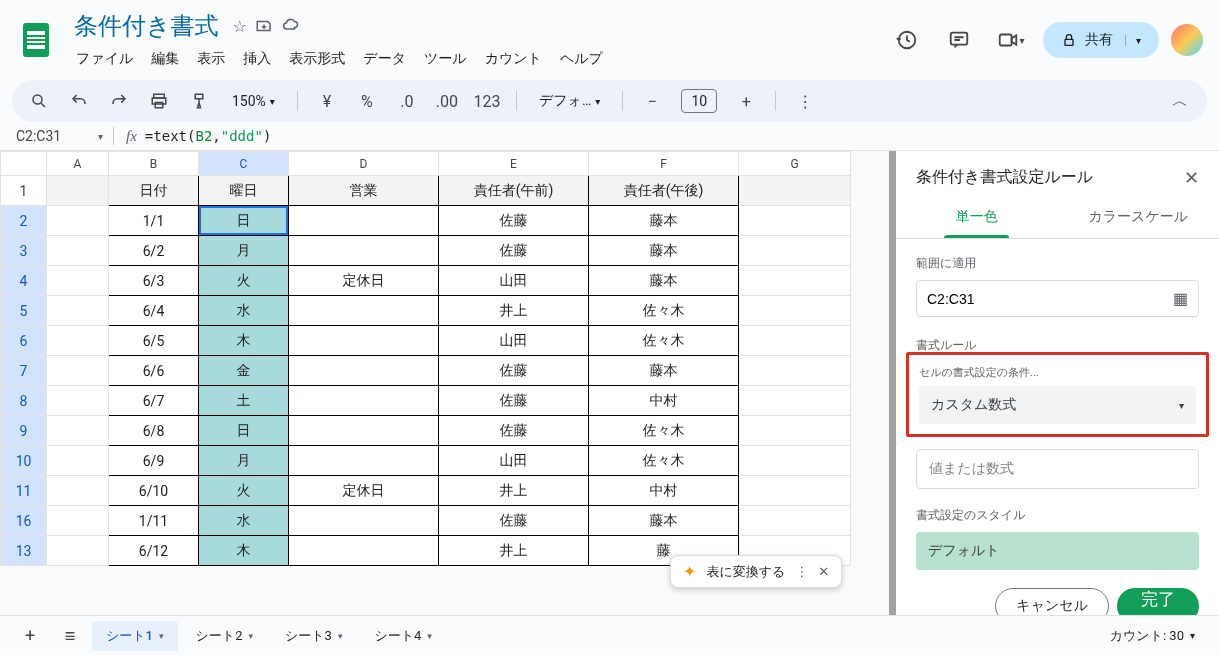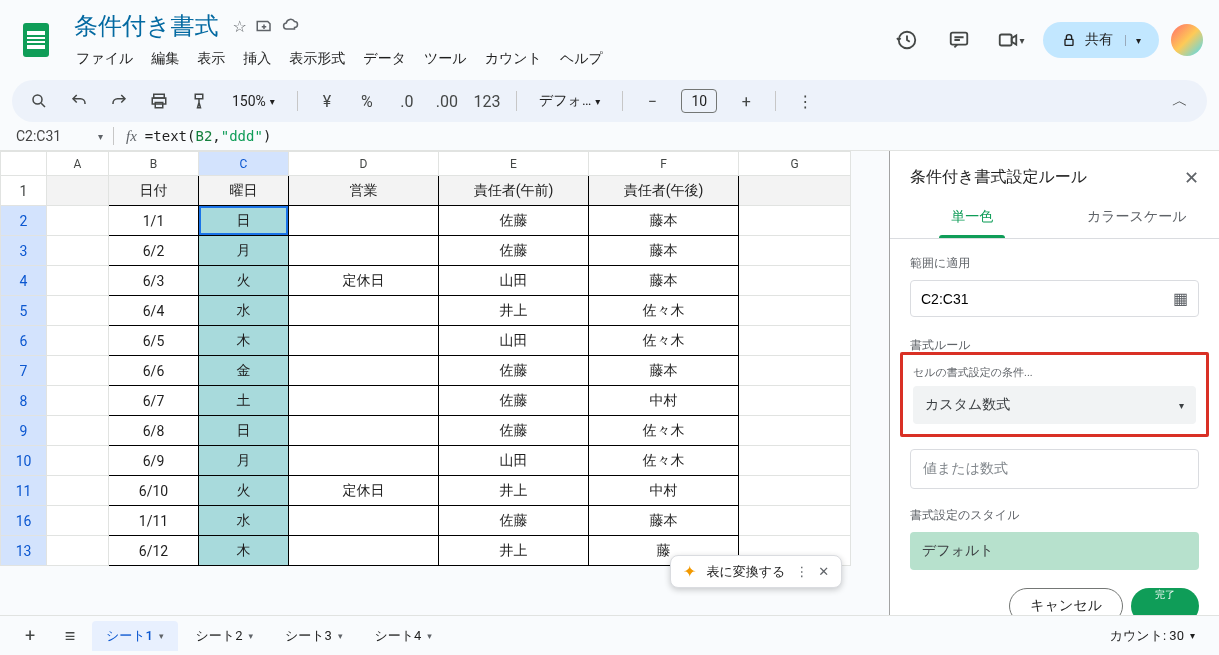--- a/index.html
+++ b/index.html
@@ -41,21 +41,21 @@
 .formula .eq { color: #1f1f1f; }
 .formula .fn { color: #1f1f1f; }
 .formula .paren { color: #1f1f1f; }
 .formula .ref { color: #15803d; }
 .formula .comma { color: #1f1f1f; }
 .formula .str { color: #0f9d58; }
 
 
 .main { display: flex; height: calc(100% - 170px); }
 .sheet-area { flex: 1; overflow: hidden; position: relative; }
-.side-panel { width: 330px; border-left: 1px solid #a3a3a3; background: white; display: flex; flex-direction: column; }
+.side-panel { width: 330px; border-left: 7px solid #a3a3a3; background: white; display: flex; flex-direction: column; }
 
 
 .grid-wrap { overflow: auto; height: calc(100% - 0px); position:relative;}
 table.grid { border-collapse: collapse; table-layout: fixed; }
 .grid th, .grid td { border: 1px solid #e1e3e1; font-size: 14px; text-align: center; background: white; }
 .grid th { background: #fff; font-weight: normal; color: #444746; }
 .col-header th { height: 24px; font-size: 12px; }
 .row-header { width: 46px; font-size: 12px; color: #5f6368; }
 .col-rowhead { width:46px; background:#fff;}
 .col-A { width: 62px; }
@@ -86,21 +86,21 @@
 .sp-input-row { display: flex; border: 1px solid #dadce0; border-radius: 4px; padding: 8px 10px; align-items: center; margin-bottom: 20px; }
 .sp-input-row input { border: none; outline: none; flex: 1; font-size: 14px; }
 .sp-grid-icon { color: #5f6368; font-size: 16px; }
 .highlight-box { border: 3px solid #d93025; border-radius: 2px; padding: 10px; margin: -10px -10px 12px -10px; }
 .sp-sub { font-size: 11px; color: #5f6368; margin-bottom: 6px; }
 .sp-select { background: #f1f3f4; border-radius: 4px; padding: 10px 12px; display: flex; justify-content: space-between; align-items: center; font-size: 14px; cursor: pointer; }
 .sp-text-input { border: 1px solid #dadce0; border-radius: 4px; padding: 10px 12px; color: #80868b; font-size: 14px; margin-bottom: 18px; }
 .style-preview { background: #b7e1cd; padding: 10px 12px; border-radius: 4px; font-size: 14px; margin-bottom: 10px; }
 .sp-footer { display: flex; justify-content: flex-end; gap: 8px; padding: 12px 20px; }
 .btn-text { padding: 8px 20px; border-radius: 20px; font-size: 14px; cursor: pointer; border:1px solid #747775;}
-.btn-primary { background: #0f9d58; color: white; padding: 0 24px; border-radius: 20px; font-size: 10px; cursor: pointer; border:none;}
+.btn-primary { background: #0f9d58; color: white; padding: 0 24px; border-radius: 20px; font-size: 17px; cursor: pointer; border:none;}
 
 
 .convert-popup { position: absolute; bottom: 48px; left: 670px; background: white; border: 1px solid #dadce0; border-radius: 8px; box-shadow: 0 2px 6px rgba(0,0,0,0.2); padding: 6px 12px; display: flex; align-items: center; gap: 10px; font-size: 13px; }
 .sparkle { color: #f29900; font-size: 16px; }
 .popup-icon { color: #5f6368; cursor: pointer; }
 
 
 .bottom-bar { position: absolute; bottom: 0; left: 0; right: 0; height: 40px; background: #f9fbfd; border-top: 1px solid #e1e3e1; display: flex; align-items: center; padding: 0 12px; gap: 4px; }
 .bb-btn { width: 36px; height: 30px; display: flex; align-items: center; justify-content: center; color: #444746; cursor: pointer; border-radius: 4px; font-size: 18px; }
 .sheet-tab { padding: 6px 14px; font-size: 13px; cursor: pointer; display: flex; align-items: center; gap: 6px; border-radius: 4px 4px 0 0; }

